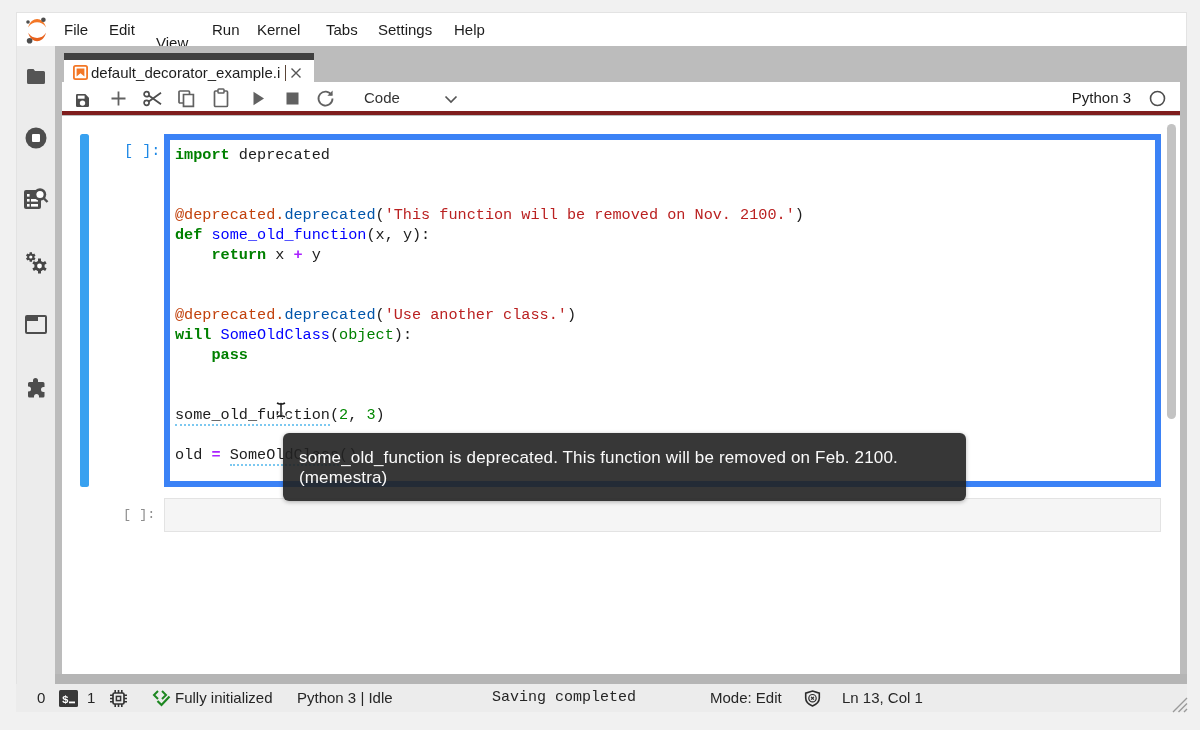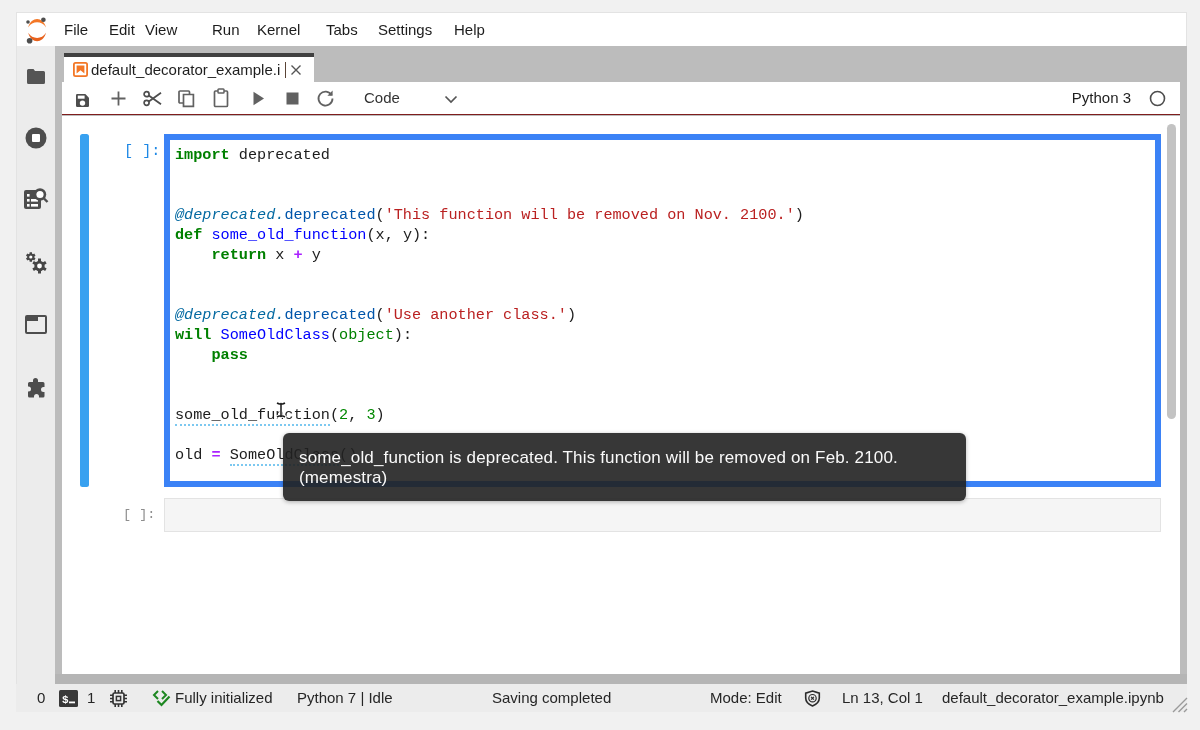--- a/index.html
+++ b/index.html
@@ -11,34 +11,34 @@
     border:1px solid #e3e3e3; border-bottom:none; }
   #menubar .mi { position:absolute; top:0; height:34px; line-height:34px;
     font-size:15px; color:#1c1c1c; }
   
   #sidebar { left:16px; top:46px; width:39px; height:638px; background:#ececec;
     border-left:1px solid #e3e3e3; }
   #sidebar svg { position:absolute; left:50%; transform:translateX(-50%); }
   
   #dock { left:55px; top:46px; width:1132px; height:638px; background:#bcbcbc; }
   #tab { left:64px; top:53px; width:250px; height:29px; background:#fff; will-change:transform;
-    border-top:4px solid #404040; }
+    border-top:7px solid #404040; }
   #toolbar { left:62px; top:82px; width:1118px; height:33px; background:#fff; will-change:transform;
-    border-bottom:1px solid #7f1d1d; }
+    border-bottom:4px solid #7f1d1d; }
   #content { left:62px; top:116px; width:1118px; height:558px; background:#fff; }
   
   #collapser1 { left:80px; top:134px; width:8.5px; height:353px; background:#38a1f0; border-radius:2.5px; }
   #prompt1 { left:123.5px; top:141px; width:44px; height:20px; line-height:20px;
     font-family:"Liberation Mono",monospace; font-size:15.2px; color:#1e88e5; white-space:pre; will-change:transform; }
   #editor1 { left:164px; top:134px; width:997px; height:353px; background:#fff; will-change:transform;
     border:6px solid #3b82f6; }
   #code1 { font-family:"Liberation Mono",monospace; font-size:15.2px; line-height:20px;
     color:#1d1d1d; white-space:pre; margin:5px 0 0 5px; }
   .kw { color:#008000; font-weight:bold; }
-  .m  { color:#0369a1;font-style:italic; }
+  .m  { color:#c2410c; }
   .p  { color:#0055aa; }
   .s  { color:#BA2121; }
   .fn { color:#0000FF; }
   .bi { color:#008000; }
   .nu { color:#008800; }
   .op { color:#AA22FF; font-weight:bold; }
   .ul { border-bottom:2px dotted #7cc8f0; }
   
   #prompt2 { left:123px; top:506px; width:44px; height:18px; line-height:18px;
     font-family:"Liberation Mono",monospace; font-size:13.5px; color:#8e8e8e; white-space:pre; will-change:transform; }
@@ -62,21 +62,21 @@
   <div class="abs" id="menubar">
     <svg class="abs" style="left:4px; top:1px;" width="36" height="33" viewBox="0 0 36 33">
       <path d="M 7.2 13.4 C 8.6 7.6 12.6 4.9 16.1 4.9 C 19.6 4.9 23.6 7.6 25.0 13.4 C 22.9 9.7 19.5 8.3 16.1 8.3 C 12.7 8.3 9.3 9.7 7.2 13.4 Z" fill="#f37726"></path>
       <path d="M 7.2 18.8 C 8.6 24.6 12.6 27.3 16.1 27.3 C 19.6 27.3 23.6 24.6 25.0 18.8 C 22.9 22.5 19.5 23.9 16.1 23.9 C 12.7 23.9 9.3 22.5 7.2 18.8 Z" fill="#e8611c"></path>
       <circle cx="7.0" cy="8.0" r="1.8" fill="#4e4e4e"></circle>
       <circle cx="22.4" cy="5.7" r="2.3" fill="#4e4e4e"></circle>
       <circle cx="8.6" cy="26.8" r="2.8" fill="#4e4e4e"></circle>
     </svg>
     <span class="mi" style="left:47px;">File</span>
     <span class="mi" style="left:92px;">Edit</span>
-    <span class="mi" style="left:128px;">View</span>
+    <span class="mi" style="left:139px;margin-top:13px;">View</span>
     <span class="mi" style="left:195px;">Run</span>
     <span class="mi" style="left:240px;text-align:right;">Kernel</span>
     <span class="mi" style="left:309px;">Tabs</span>
     <span class="mi" style="left:361px;">Settings</span>
     <span class="mi" style="left:437px;">Help</span>
   </div>
 
   <div class="abs" id="sidebar">
     <svg style="top:22px;" width="20" height="17" viewBox="0 0 20 17">
       <path d="M 1 2.5 Q 1 1 2.5 1 L 7.5 1 L 9 3 L 17.5 3 Q 19 3 19 4.5 L 19 14.5 Q 19 16 17.5 16 L 2.5 16 Q 1 16 1 14.5 Z" fill="#555"></path>
@@ -225,28 +225,27 @@
         <path d="M 0 5.2 L 3 5.2 M 0 8.5 L 3 8.5 M 0 11.8 L 3 11.8"></path>
         <path d="M 14 5.2 L 17 5.2 M 14 8.5 L 17 8.5 M 14 11.8 L 17 11.8"></path>
       </g>
     </svg>
     <svg style="left:136px; top:5px;" width="20" height="19" viewBox="0 0 20 19">
       <path d="M 6 2 L 2 6 L 6 10" fill="none" stroke="#1d8721" stroke-width="2"></path>
       <path d="M 10 2 L 14 6 L 10 10" fill="none" stroke="#1d8721" stroke-width="2"></path>
       <path d="M 5.5 12 L 9.5 16 L 17.5 7.5" fill="none" stroke="#1d8721" stroke-width="2.2"></path>
     </svg>
     <span style="left:159px;">Fully initialized</span>
-    <span style="left:281px;">Python 7 | Idle</span>
-    <span style="left:476px;">Saving completed</span>
+    <span style="left:281px;">Python 3 | Idle</span>
+    <span style="left:476px;font-family:Liberation Mono, monospace;">Saving completed</span>
     <span style="left:694px;">Mode: Edit</span>
     <svg style="left:788px; top:6px;" width="17" height="17" viewBox="0 0 17 17">
       <path d="M 8.5 1 L 15.3 3.2 L 15.3 8 Q 15.3 13.2 8.5 16 Q 1.7 13.2 1.7 8 L 1.7 3.2 Z" fill="none" stroke="#2b2b2b" stroke-width="1.6"></path>
       <circle cx="8.5" cy="8.2" r="3.7" fill="none" stroke="#2b2b2b" stroke-width="1.2"></circle>
       <path d="M 7.1 6.8 L 9.9 9.6 M 9.9 6.8 L 7.1 9.6" stroke="#2b2b2b" stroke-width="1.2"></path>
     </svg>
     <svg style="left:1155px; top:12px;" width="17" height="17" viewBox="0 0 17 17">
       <g stroke="#9a9a9a" stroke-width="1.4">
         <path d="M 16 2 L 2 16 M 16 7.5 L 7.5 16 M 16 13 L 13 16"></path>
       </g>
     </svg>
     <span style="left:826px;">Ln 13, Col 1</span>
-    <span style="left:926px;">default_decorator_example.ipynb</span>
   </div>
 
 </body></html>

